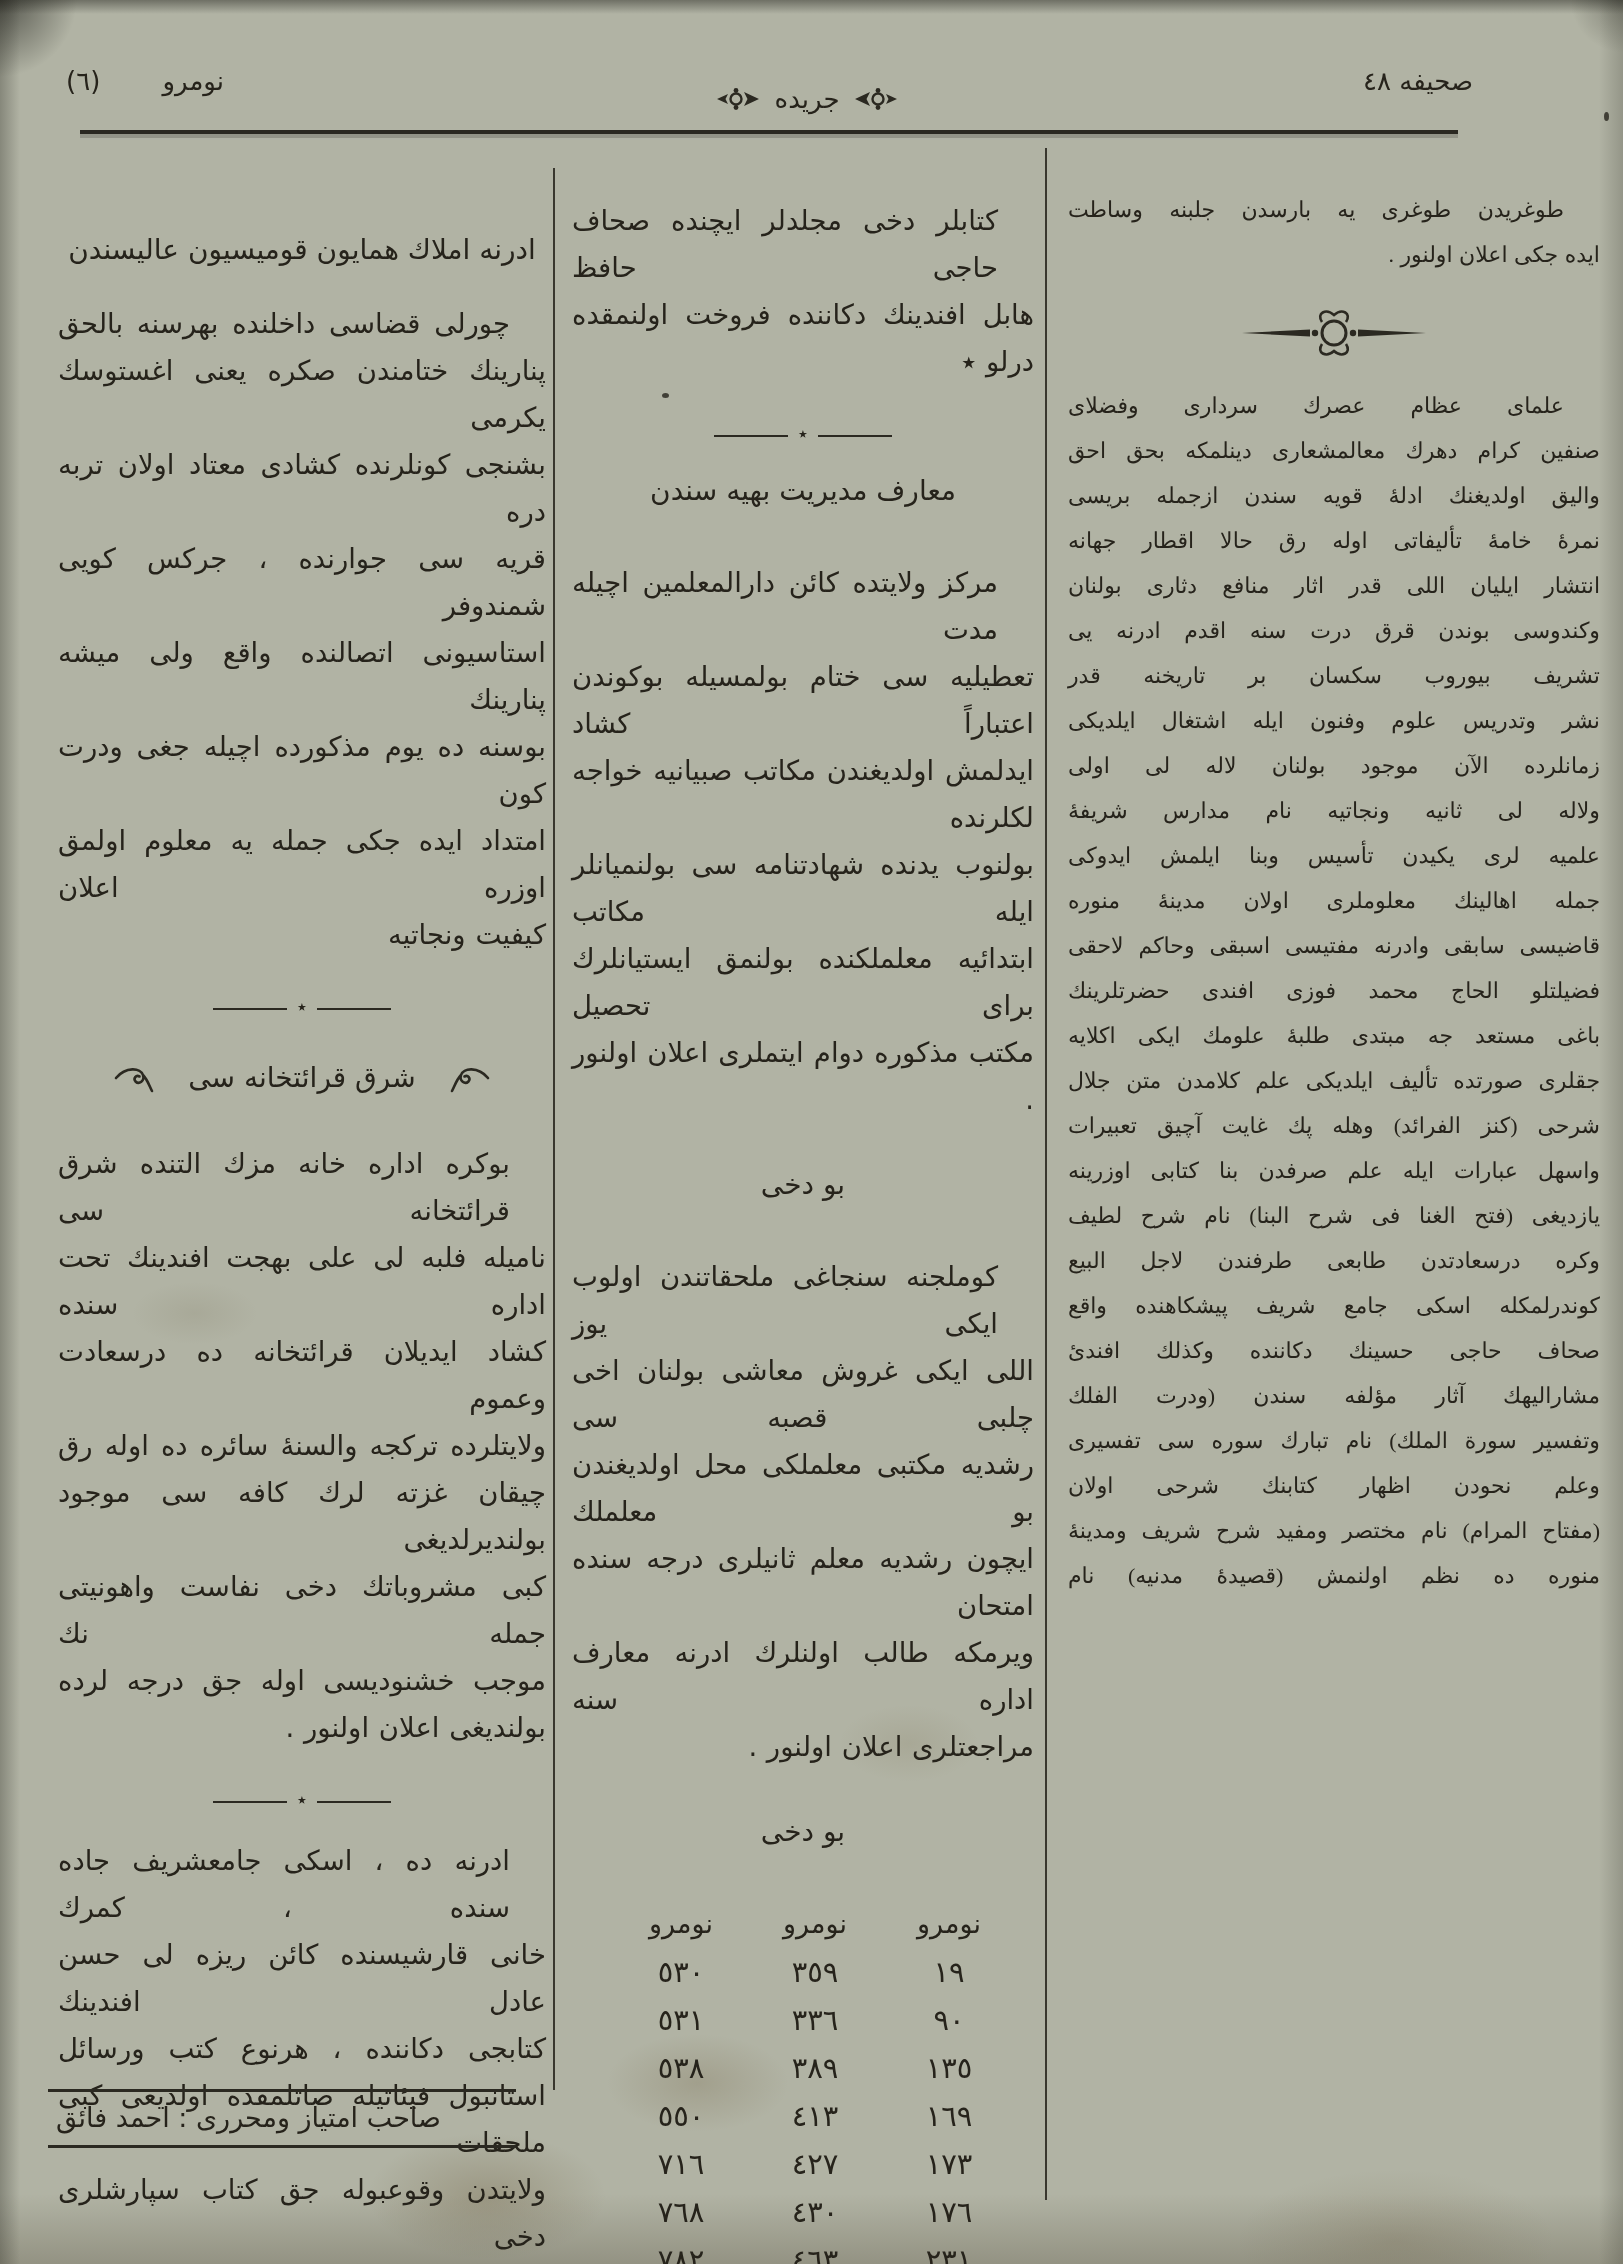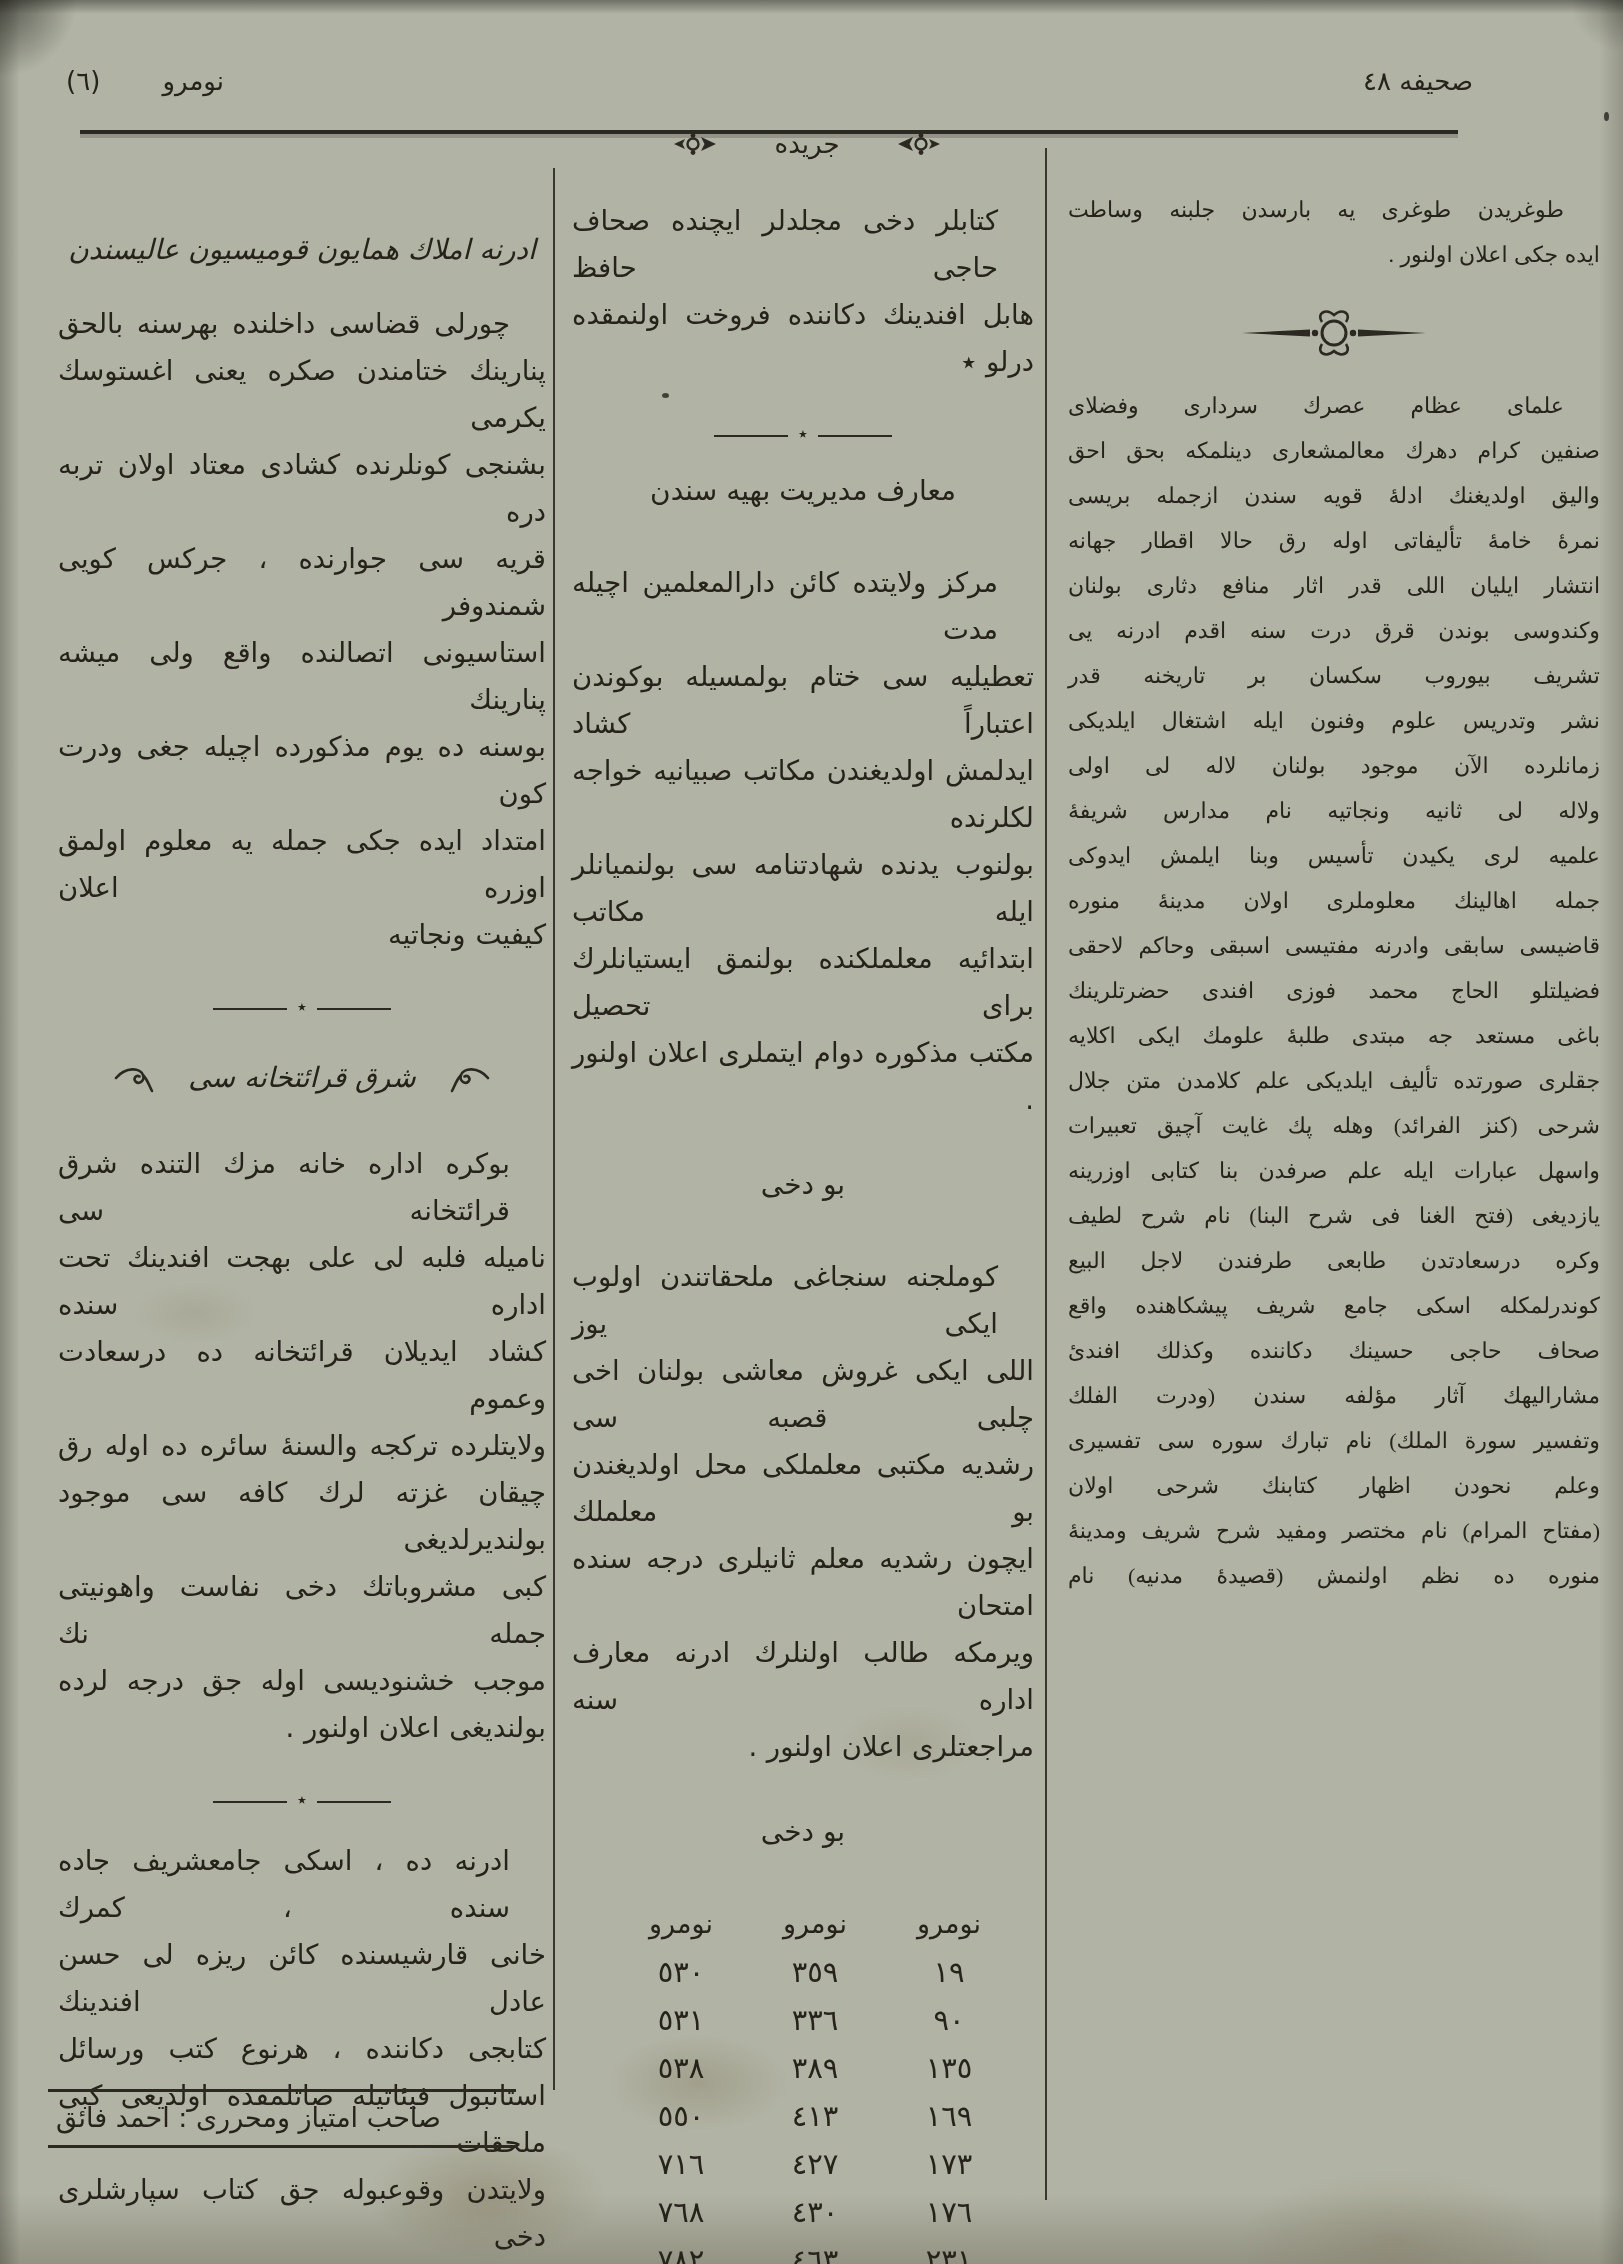--- a/index.html
+++ b/index.html
@@ -21,21 +21,21 @@
       radial-gradient(ellipse 170px 90px at 30% 97%, rgba(99,80,46,.28), rgba(99,80,46,0) 70%),
       radial-gradient(ellipse 130px 70px at 43% 92%, rgba(99,80,46,.20), rgba(99,80,46,0) 70%),
       radial-gradient(ellipse 220px 100px at 86% 99%, rgba(99,80,46,.18), rgba(99,80,46,0) 72%),
       radial-gradient(ellipse 100px 55px at 56% 77%, rgba(104,88,52,.12), rgba(104,88,52,0) 70%),
       radial-gradient(ellipse 90px 45px at 12% 58%, rgba(90,78,48,.10), rgba(90,78,48,0) 70%);
     overflow:hidden;
   }
   
   .ph{position:absolute;font-size:26px;white-space:nowrap;}
   #ph-right{right:150px;top:66px;}
-  #ph-center{left:672px;top:84px;width:270px;display:flex;align-items:center;justify-content:space-between;gap:14px;margin-top:45px;}
+  #ph-center{left:672px;top:84px;width:270px;display:flex;align-items:center;justify-content:center;gap:14px;}
   #ph-left{left:66px;top:66px;width:158px;display:flex;justify-content:space-between;}
   .headrule{position:absolute;left:80px;top:130px;width:1378px;height:4px;background:#2b2921;
             box-shadow:0 4px 0 rgba(43,41,33,.22);}
   
   .vrule{position:absolute;width:2px;background:rgba(36,33,26,.85);}
   #vrule-left{left:553px;top:168px;height:1922px;}
   #vrule-right{left:1045px;top:148px;height:2052px;}
   
   .col{position:absolute;top:135px;}
   .col-left{left:58px;width:488px;padding-top:95px;}
@@ -44,21 +44,21 @@
 
   .line{font-size:27.5px;line-height:47px;text-align:justify;text-align-last:justify;word-spacing:1px;}
   .col-right .line{font-size:22px;line-height:45px;font-family:Liberation Serif, serif;}
   .line.first{padding-right:36px;}
   .line.last{text-align-last:right;}
 
   .para{margin:0 0 42px 0;}
   .col-right .para{margin-bottom:28px;}
 
   .heading{text-align:center;font-size:28px;line-height:40px;margin:6px 0 48px;}
-  .col-left .heading{margin:0 0 30px;font-style:italic;}
+  .col-left .heading{margin:0 0 30px;}
   .heading.ornate{display:flex;align-items:center;justify-content:center;gap:34px;margin:40px 0 42px;}
   .heading .htxt{display:inline-block;}
 
   .divider{display:flex;align-items:center;justify-content:center;gap:10px;margin:22px 0 26px;}
   .dline{width:74px;height:2px;background:#2b2921;}
   .dstar{font-size:18px;line-height:1;transform:translateY(-2px);}
 
   .ornament{display:flex;justify-content:center;margin:28px 0 22px;}
 
   

